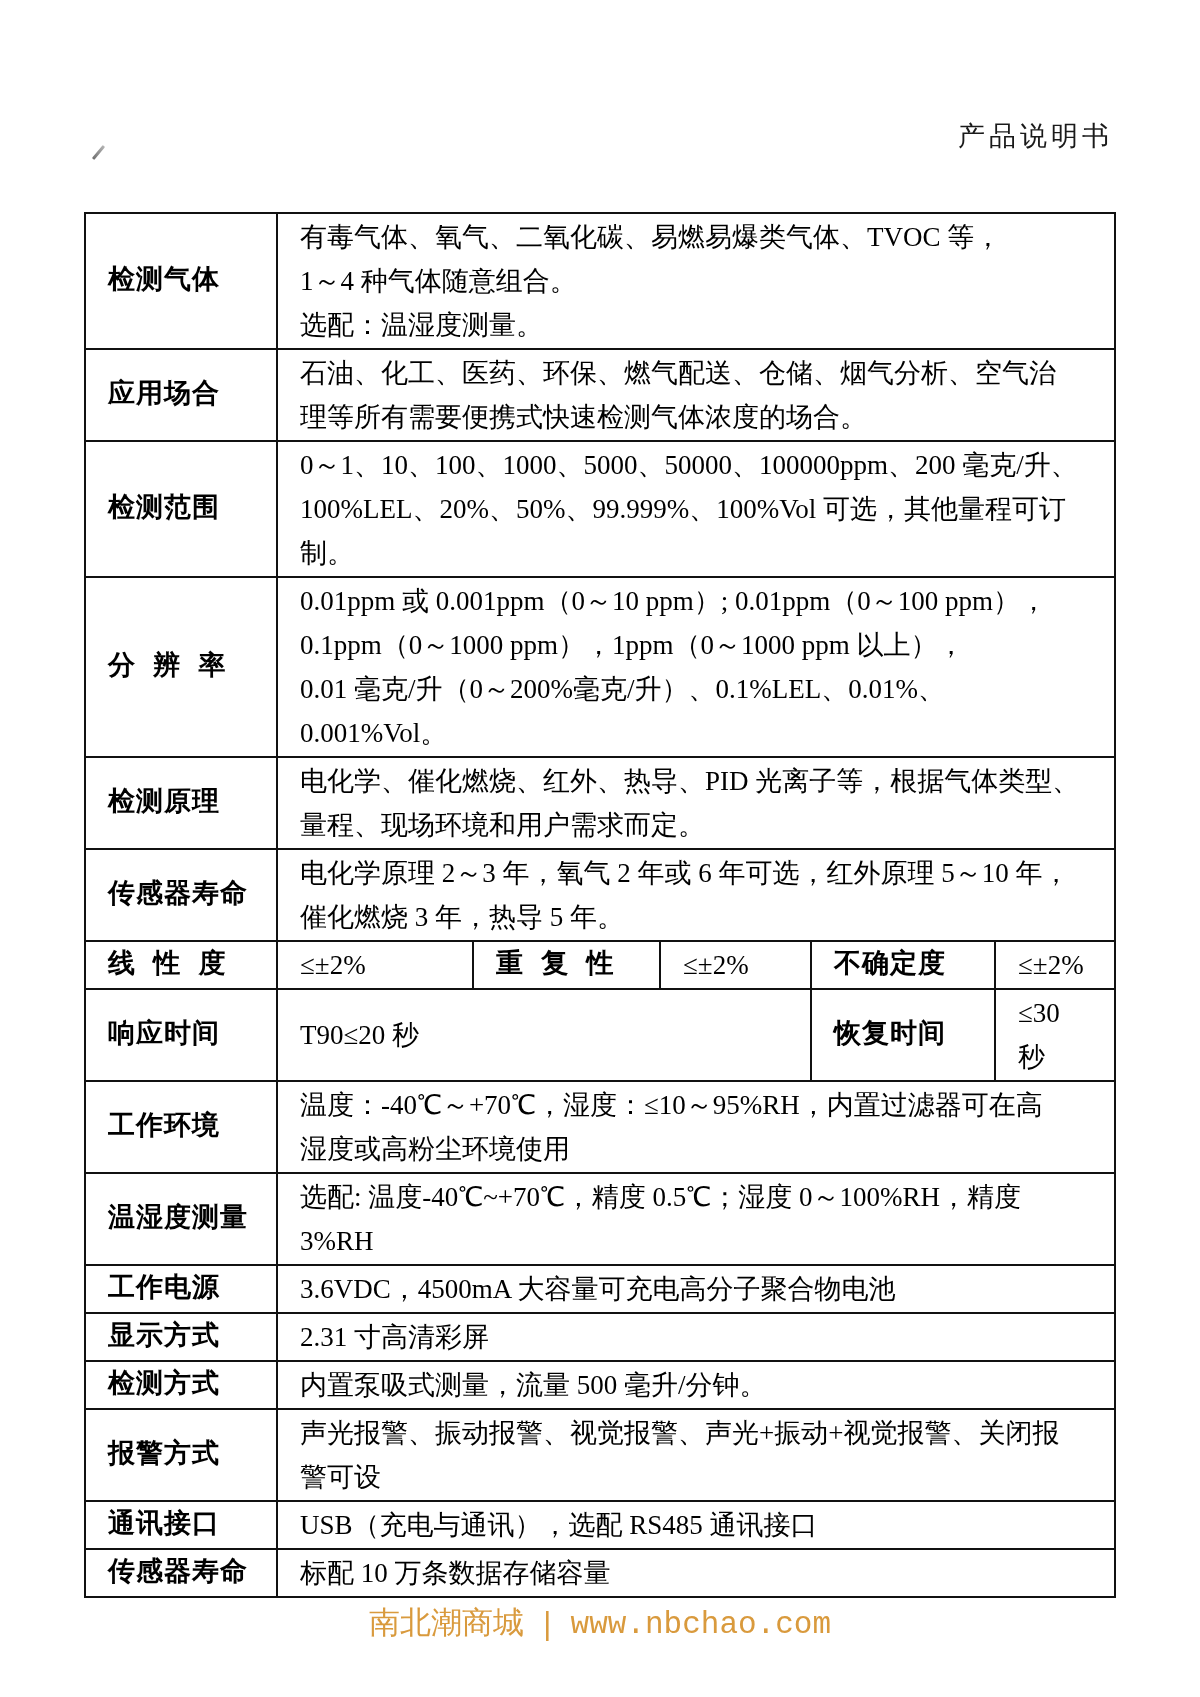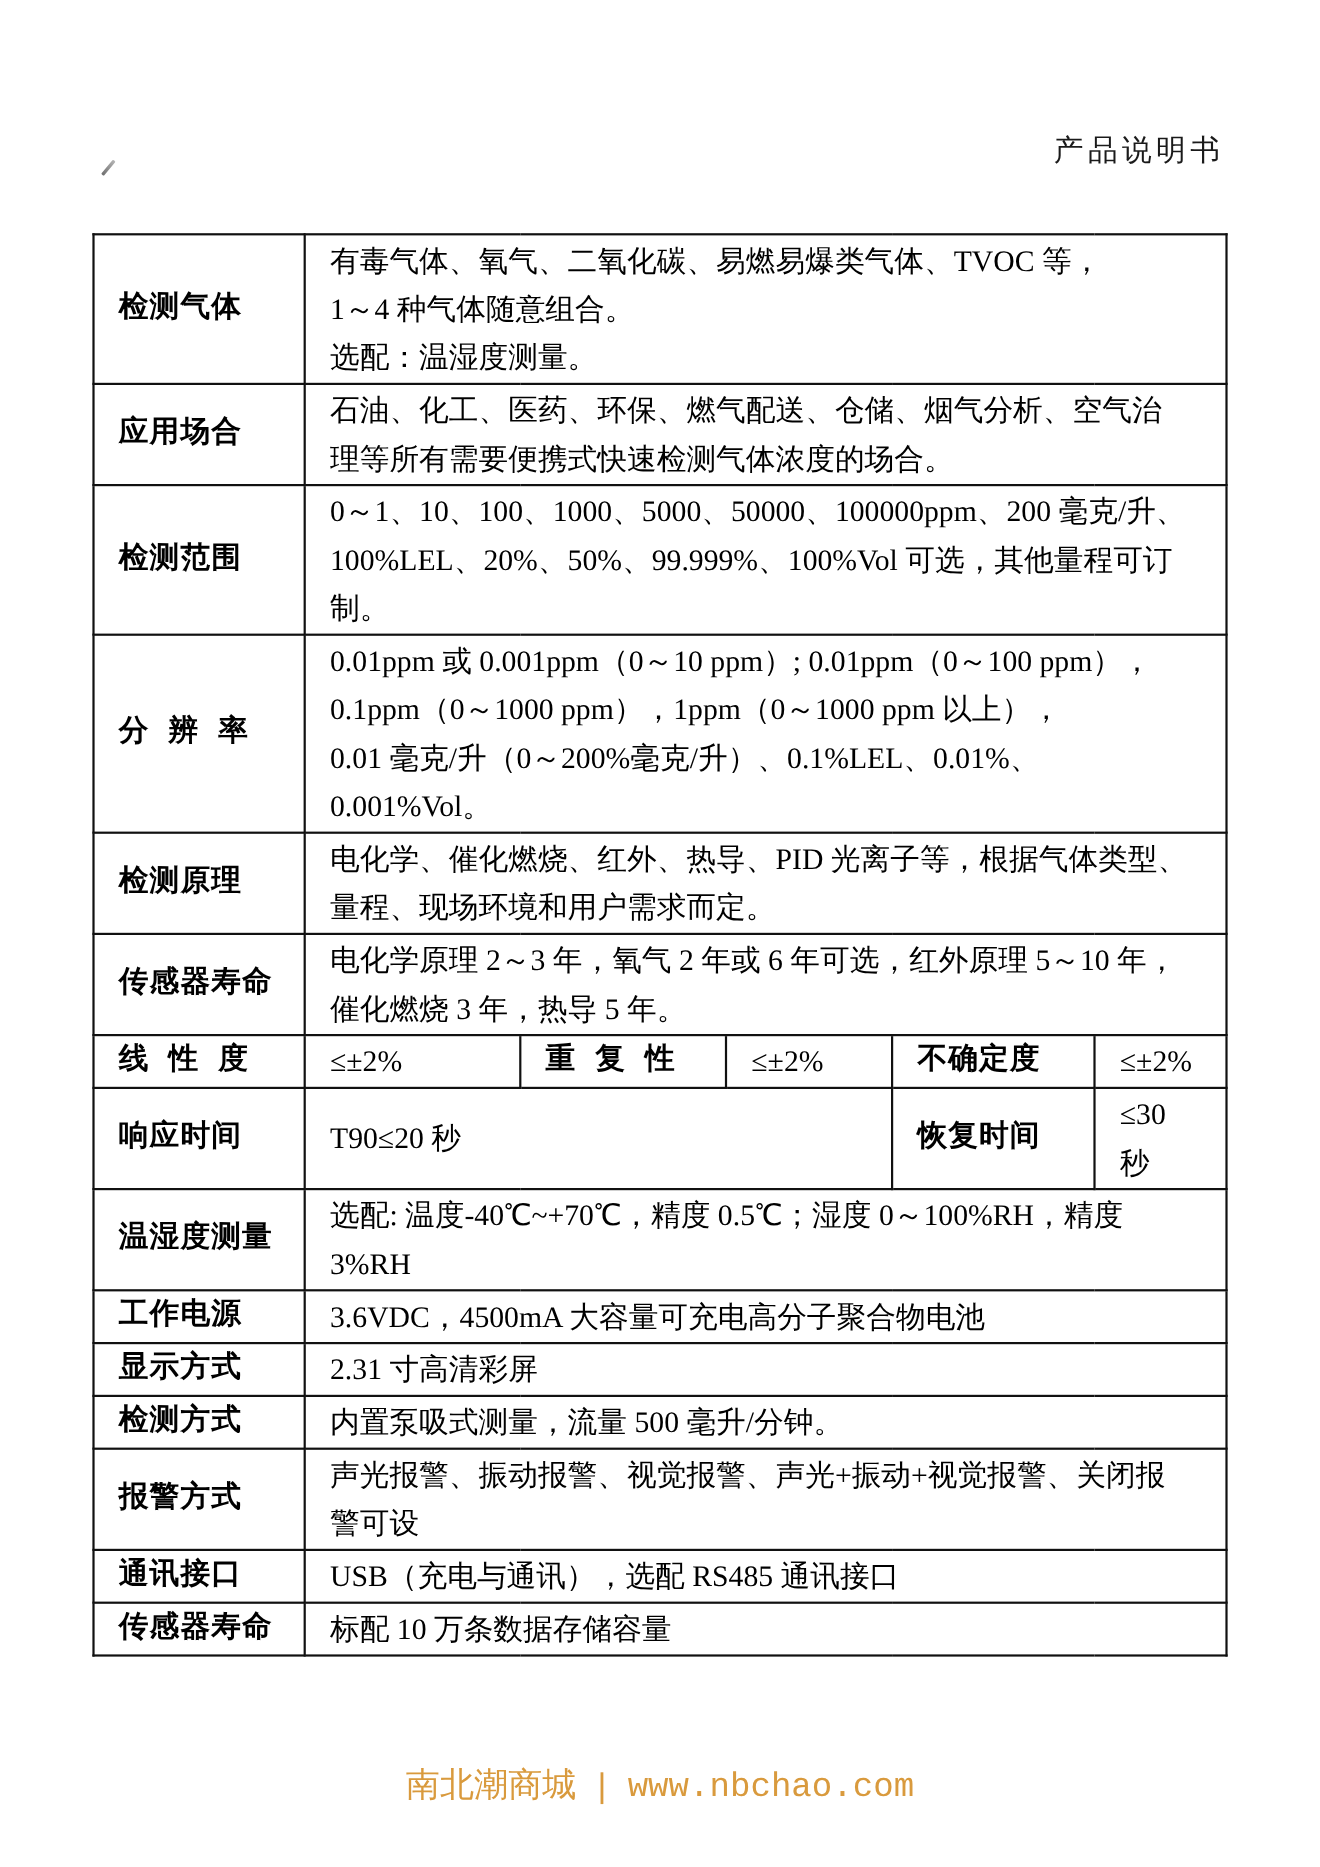--- a/index.html
+++ b/index.html
@@ -156,20 +156,27 @@
         <td class="lab">不确定度</td>
         <td class="val">≤±2%</td>
       </tr>
       <tr>
         <td class="lab">响应时间</td>
         <td class="val" colspan="3">T90≤20 秒</td>
         <td class="lab">恢复时间</td>
         <td class="val">≤30 秒</td>
       </tr>
       <tr>
+        <td class="lab">工作环境</td>
+        <td class="val" colspan="5">
+          <span class="ln">温度：-40℃～+70℃，湿度：≤10～95%RH，内置过滤器可在高</span>
+          <span class="ln">湿度或高粉尘环境使用</span>
+        </td>
+      </tr>
+      <tr>
         <td class="lab">温湿度测量</td>
         <td class="val" colspan="5">
           <span class="ln">选配: 温度-40℃~+70℃，精度 0.5℃；湿度 0～100%RH，精度 3%RH</span>
         </td>
       </tr>
       <tr>
         <td class="lab">工作电源</td>
         <td class="val" colspan="5">
           <span class="ln">3.6VDC，4500mA 大容量可充电高分子聚合物电池</span>
         </td>

